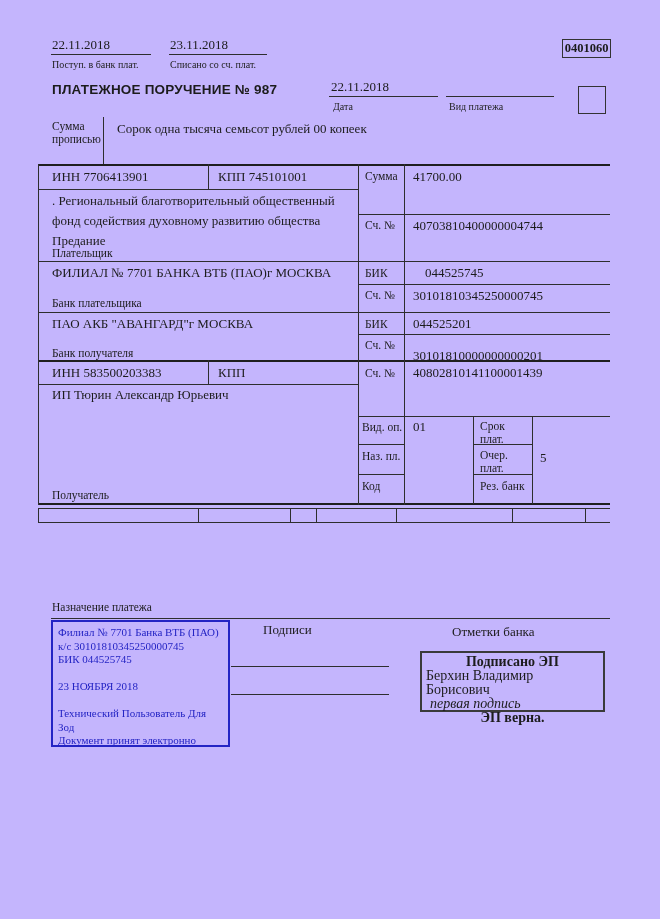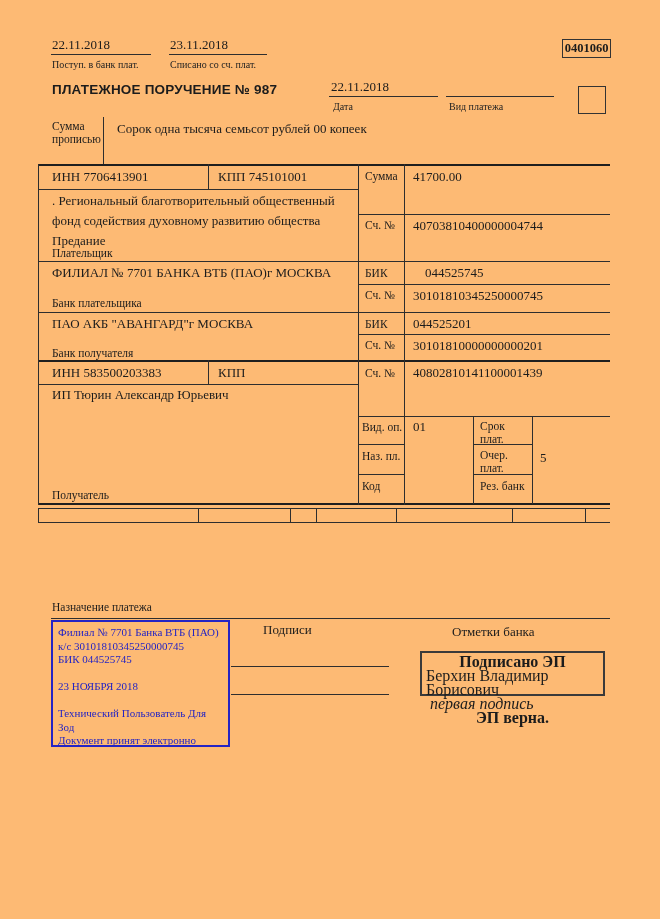--- a/index.html
+++ b/index.html
@@ -1,32 +1,32 @@
 <!DOCTYPE html>
 <html><head>
 <meta charset="utf-8">
 <style>
   html,body{margin:0;padding:0;background:#e8e8e8;}
-  #page{position:relative;width:660px;height:919px;background:#fdba74;margin:0 auto;
+  #page{position:relative;width:660px;height:919px;background:#c4b5fd;margin:0 auto;
         font-family:"Liberation Serif",serif;color:#1c1c1c;overflow:hidden;}
   .t{position:absolute;white-space:nowrap;font-size:13px;line-height:15px;}
   .wrap{white-space:normal;}
   .sm{font-size:10px;line-height:11px;color:#222;}
   .lbl{font-size:11.5px;line-height:13px;}
   .title{font-family:"Liberation Sans",sans-serif;font-weight:bold;font-size:13.5px;letter-spacing:.2px;}
   .hl{position:absolute;height:1px;background:#2e2e2e;}
   .hl.th{height:2px;background:#1f1f1f;}
   .vl{position:absolute;width:1px;background:#2e2e2e;}
   .box{position:absolute;border:1.5px solid #333;box-sizing:border-box;}
   .stamp{position:absolute;left:51px;top:620px;width:179px;height:127px;box-sizing:border-box;
          border:2px solid #2424c4;color:#2424c4;font-size:11px;line-height:13.5px;
          padding:4px 5px;}
   .stamp div{min-height:13.5px;}
-  .esign{position:absolute;left:420px;top:651px;width:185px;height:45px;box-sizing:border-box;
-         border:2px solid #3a3a3a;font-size:16px;line-height:14px;padding:2px 4px;}
+  .esign{position:absolute;left:420px;top:651px;width:185px;height:61px;box-sizing:border-box;
+         border:2px solid #3a3a3a;font-size:14px;line-height:14px;padding:2px 4px;}
   .b{font-weight:bold;}
   .i{font-style:italic;}
   .ctr{text-align:center;}
 </style>
 </head>
 <body>
 
 <div id="page">
 
   <div class="t" style="left:52px;top:37px">22.11.2018</div>
@@ -103,21 +103,21 @@
   <div class="t lbl" style="left:365px;top:267px">БИК</div>
   <div class="t" style="left:425px;top:265px">044525745</div>
   <div class="t lbl" style="left:365px;top:289px">Сч. №</div>
   <div class="t" style="left:413px;top:288px">30101810345250000745</div>
   <div class="t lbl" style="left:52px;top:297px">Банк плательщика</div>
 
   <div class="t" style="left:52px;top:316px">ПАО АКБ "АВАНГАРД"г МОСКВА</div>
   <div class="t lbl" style="left:365px;top:318px">БИК</div>
   <div class="t" style="left:413px;top:316px">044525201</div>
   <div class="t lbl" style="left:365px;top:339px">Сч. №</div>
-  <div class="t" style="left:413px;top:338px">30101810000000000201</div>
+  <div class="t" style="left:413px;top:348px">30101810000000000201</div>
   <div class="t lbl" style="left:52px;top:347px">Банк получателя</div>
 
   <div class="t" style="left:52px;top:365px">ИНН 583500203383</div>
   <div class="t" style="left:218px;top:365px">КПП</div>
   <div class="t lbl" style="left:365px;top:367px">Сч. №</div>
   <div class="t" style="left:413px;top:365px">40802810141100001439</div>
   <div class="t" style="left:52px;top:387px">ИП Тюрин Александр Юрьевич</div>
   <div class="t lbl" style="left:52px;top:489px">Получатель</div>
 
   <div class="t lbl" style="left:362px;top:421px">Вид. оп.</div>

